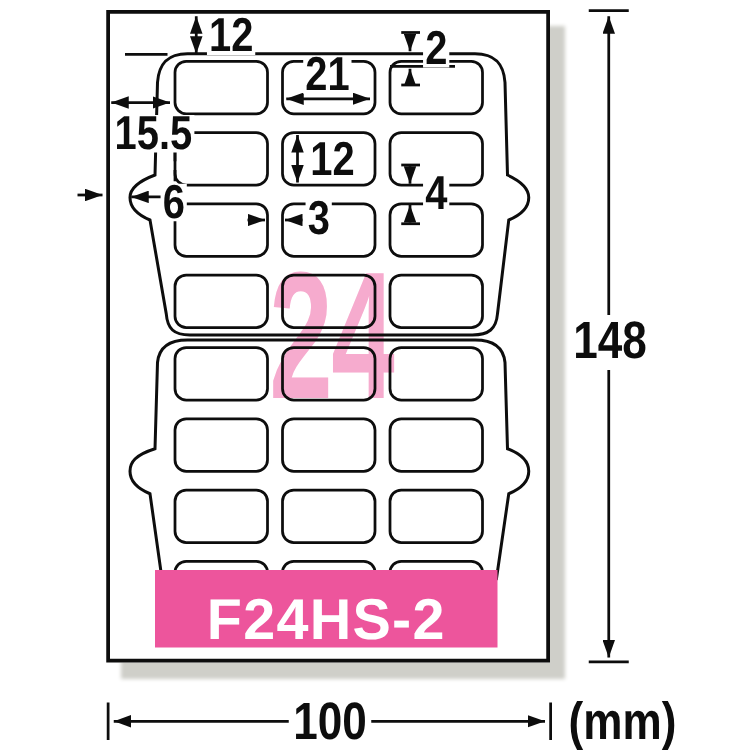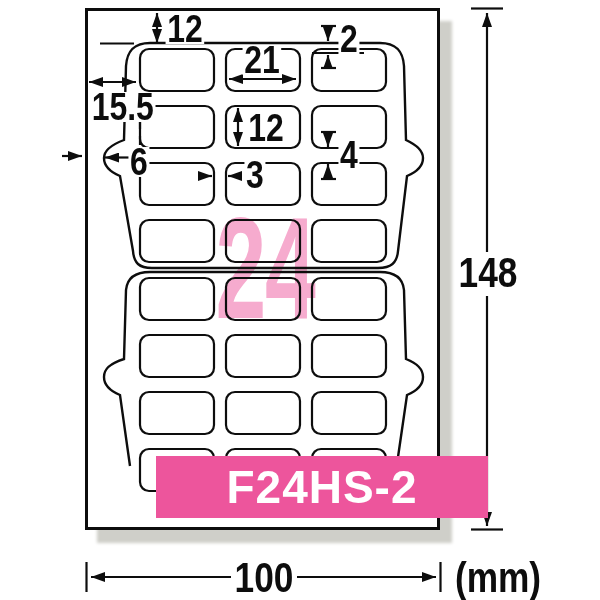--- a/index.html
+++ b/index.html
@@ -11,22 +11,22 @@
     position:absolute;left:85px;top:8px;width:355px;height:522px;
     background:#ffffff;box-shadow:12px 13px 3px #cfcfc9;z-index:1;
   }
   .count-overlay{
     position:absolute;left:181px;top:196px;width:168px;text-align:center;
     font-size:145px;line-height:1;font-weight:bold;color:#f6abce;
     transform:scaleX(0.63);transform-origin:center;z-index:2;letter-spacing:-2px;
   }
   svg.lines{position:absolute;left:0;top:0;z-index:3;}
   .banner{
-    position:absolute;left:124px;top:456px;width:332px;height:62px;background:#ed559c;
-    display:flex;align-items:center;justify-content:center;z-index:4;margin-left:32px;
+    position:absolute;left:124px;top:456px;width:274px;height:62px;background:#ed559c;
+    display:flex;align-items:flex-end;justify-content:center;z-index:4;
   }
   .banner span{
     color:#ffffff;font-weight:bold;font-size:46px;letter-spacing:1px;line-height:1;
   }
   .dim{
     position:absolute;z-index:5;font-weight:bold;font-size:38px;line-height:30px;
     background:#ffffff;padding:0 2px;white-space:nowrap;
     transform:translate(-50%,-50%) scaleX(0.84);
   }
   .dim.lg{font-size:42px;line-height:33px;}

